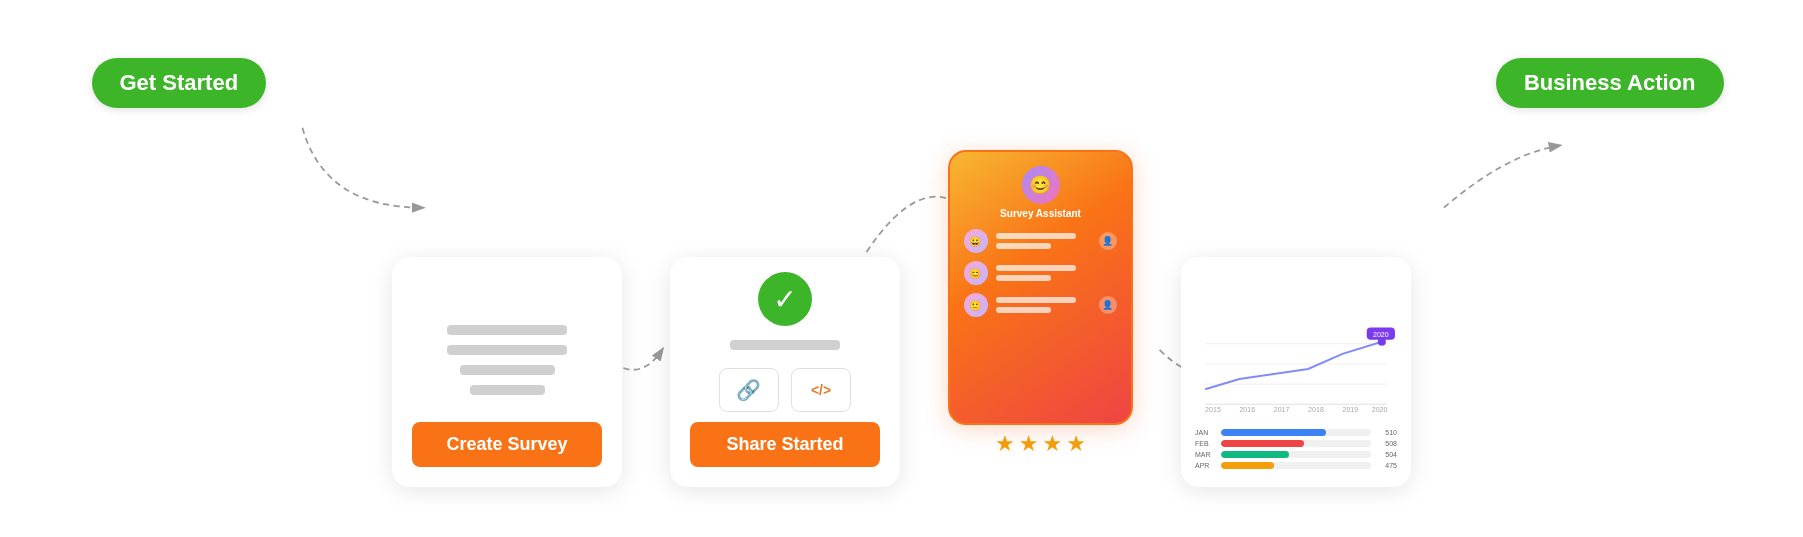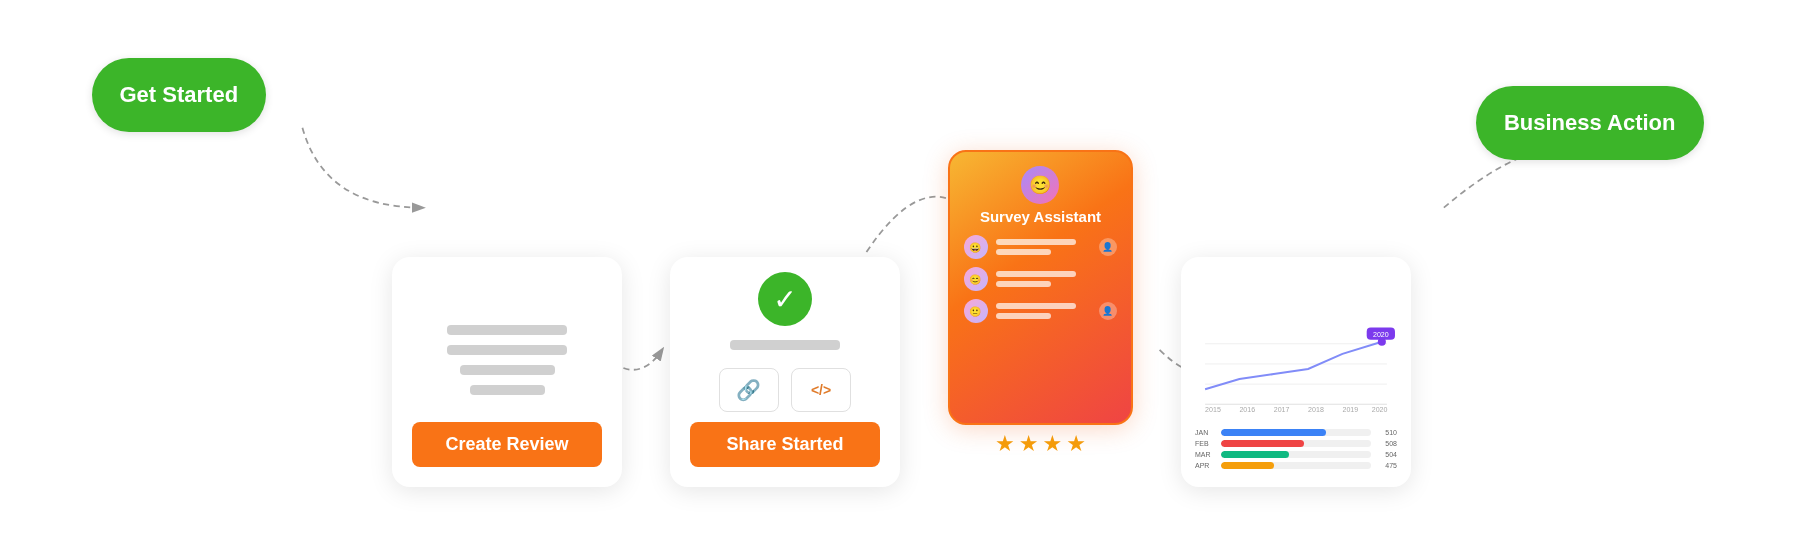--- a/index.html
+++ b/index.html
@@ -28,36 +28,35 @@
       top: 0; left: 0;
       width: 100%; height: 100%;
       pointer-events: none;
     }
 
     
     .badge {
       background: #3cb529;
       color: #fff;
       border-radius: 50px;
-      padding: 24px 28px;
+      padding: 12px 28px;
       font-size: 22px;
       font-weight: 600;
       position: absolute;
       white-space: nowrap;
       border: none;
       box-shadow: 0 2px 8px rgba(0,0,0,0.12);
     }
     .badge-get-started {
       top: 28px;
       left: 40px;
     }
     .badge-business-action {
       top: 28px;
-      right: 48px;
-      margin-top: 28px;
+      right: 28px;
     }
 
     
     .step-wrapper {
       display: flex;
       flex-direction: column;
       align-items: center;
       position: relative;
       z-index: 2;
     }
@@ -176,21 +175,21 @@
       border-radius: 50%;
       background: linear-gradient(135deg, #a78bfa, #f472b6);
       display: flex;
       align-items: center;
       justify-content: center;
       font-size: 18px;
       margin-bottom: 4px;
     }
     .assistant-title {
       color: #fff;
-      font-size: 15px;
+      font-size: 10px;
       font-weight: 600;
     }
     .assistant-row {
       display: flex;
       align-items: center;
       gap: 8px;
       width: 100%;
       margin-bottom: 8px;
     }
     .assistant-row-avatar {
@@ -331,21 +330,21 @@
 
     <div class="step-wrapper">
       <div class="card card-create">
         <div class="lines">
           <div class="line line-long"></div>
           <div class="line line-long"></div>
           <div class="line line-medium"></div>
           <div class="line line-short"></div>
         </div>
         <button class="orange-btn">
-          <span>Create Review</span>
+          <span>Create Survey</span>
         </button>
       </div>
     </div>
 
     <div class="step-wrapper">
       <div class="card card-share">
         <div class="share-content">
           <div class="checkmark-circle">
             <span>✓</span>
           </div>

